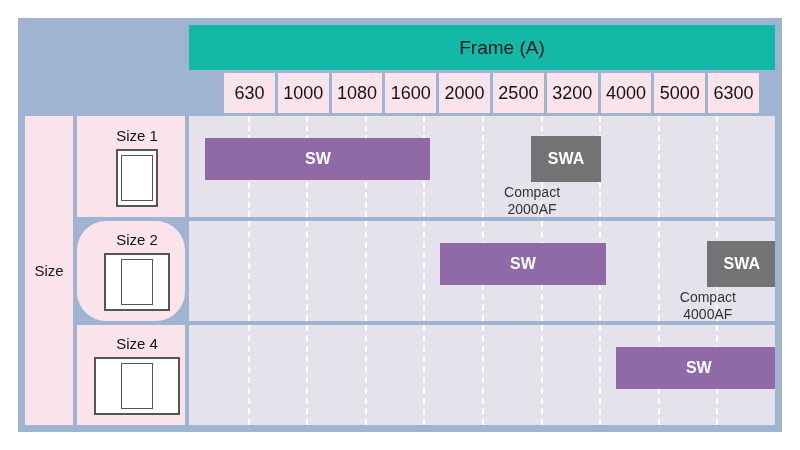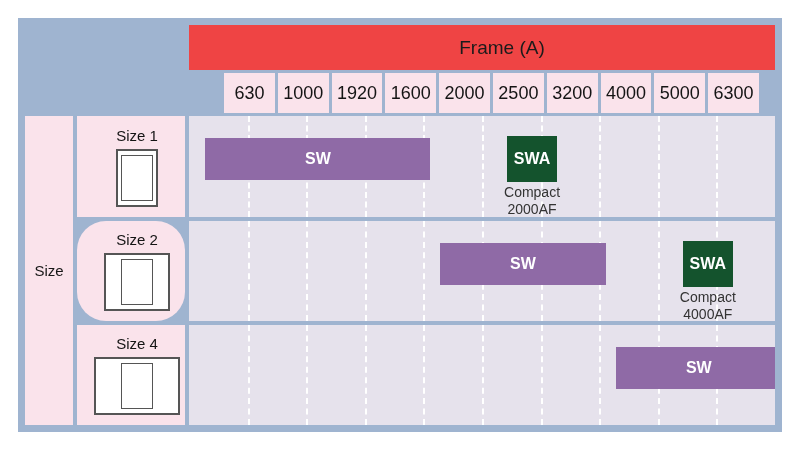--- a/index.html
+++ b/index.html
@@ -25,21 +25,21 @@
     box-sizing: border-box;
   }
 
   
   #frame-header-title {
     position: absolute;
     left: 171px;
     top: 7px;
     width: 586px;
     height: 45px;
-    background: #ef4444;
+    background: #14b8a6;
     display: flex;
     align-items: center;
     justify-content: center;
     font-size: 19px;
     color: #1b1b1b;
     box-sizing: border-box;
     padding-left: 40px;
   }
   #frame-header-cells {
     position: absolute;
@@ -143,45 +143,46 @@
     color: #ffffff;
     box-sizing: border-box;
     font-weight: bold;
   }
   .bar.sw {
     background: #8f6aa6;
     height: 42px;
     font-size: 16px;
   }
   .bar.swa {
-    background: #14532d;
+    background: #737373;
     height: 46px;
-    width: 50px;
+    width: 70px;
     font-size: 16px;
+    margin-left: 24px;
   }
   .compact-note {
     position: absolute;
     text-align: center;
     font-size: 14px;
     color: #333333;
     line-height: 17px;
     white-space: pre-line;
   }
 </style>
 </head>
 <body>
 
 <div id="matrix-panel">
 
   <div id="frame-header-title">Frame (A)</div>
 
   <div id="frame-header-cells">
       <div class="frame-col-cell">630</div>
       <div class="frame-col-cell">1000</div>
-      <div class="frame-col-cell">1920</div>
+      <div class="frame-col-cell">1080</div>
       <div class="frame-col-cell">1600</div>
       <div class="frame-col-cell">2000</div>
       <div class="frame-col-cell">2500</div>
       <div class="frame-col-cell">3200</div>
       <div class="frame-col-cell">4000</div>
       <div class="frame-col-cell">5000</div>
       <div class="frame-col-cell">6300</div>
     </div>
 
   <div id="size-axis-label">Size</div>

